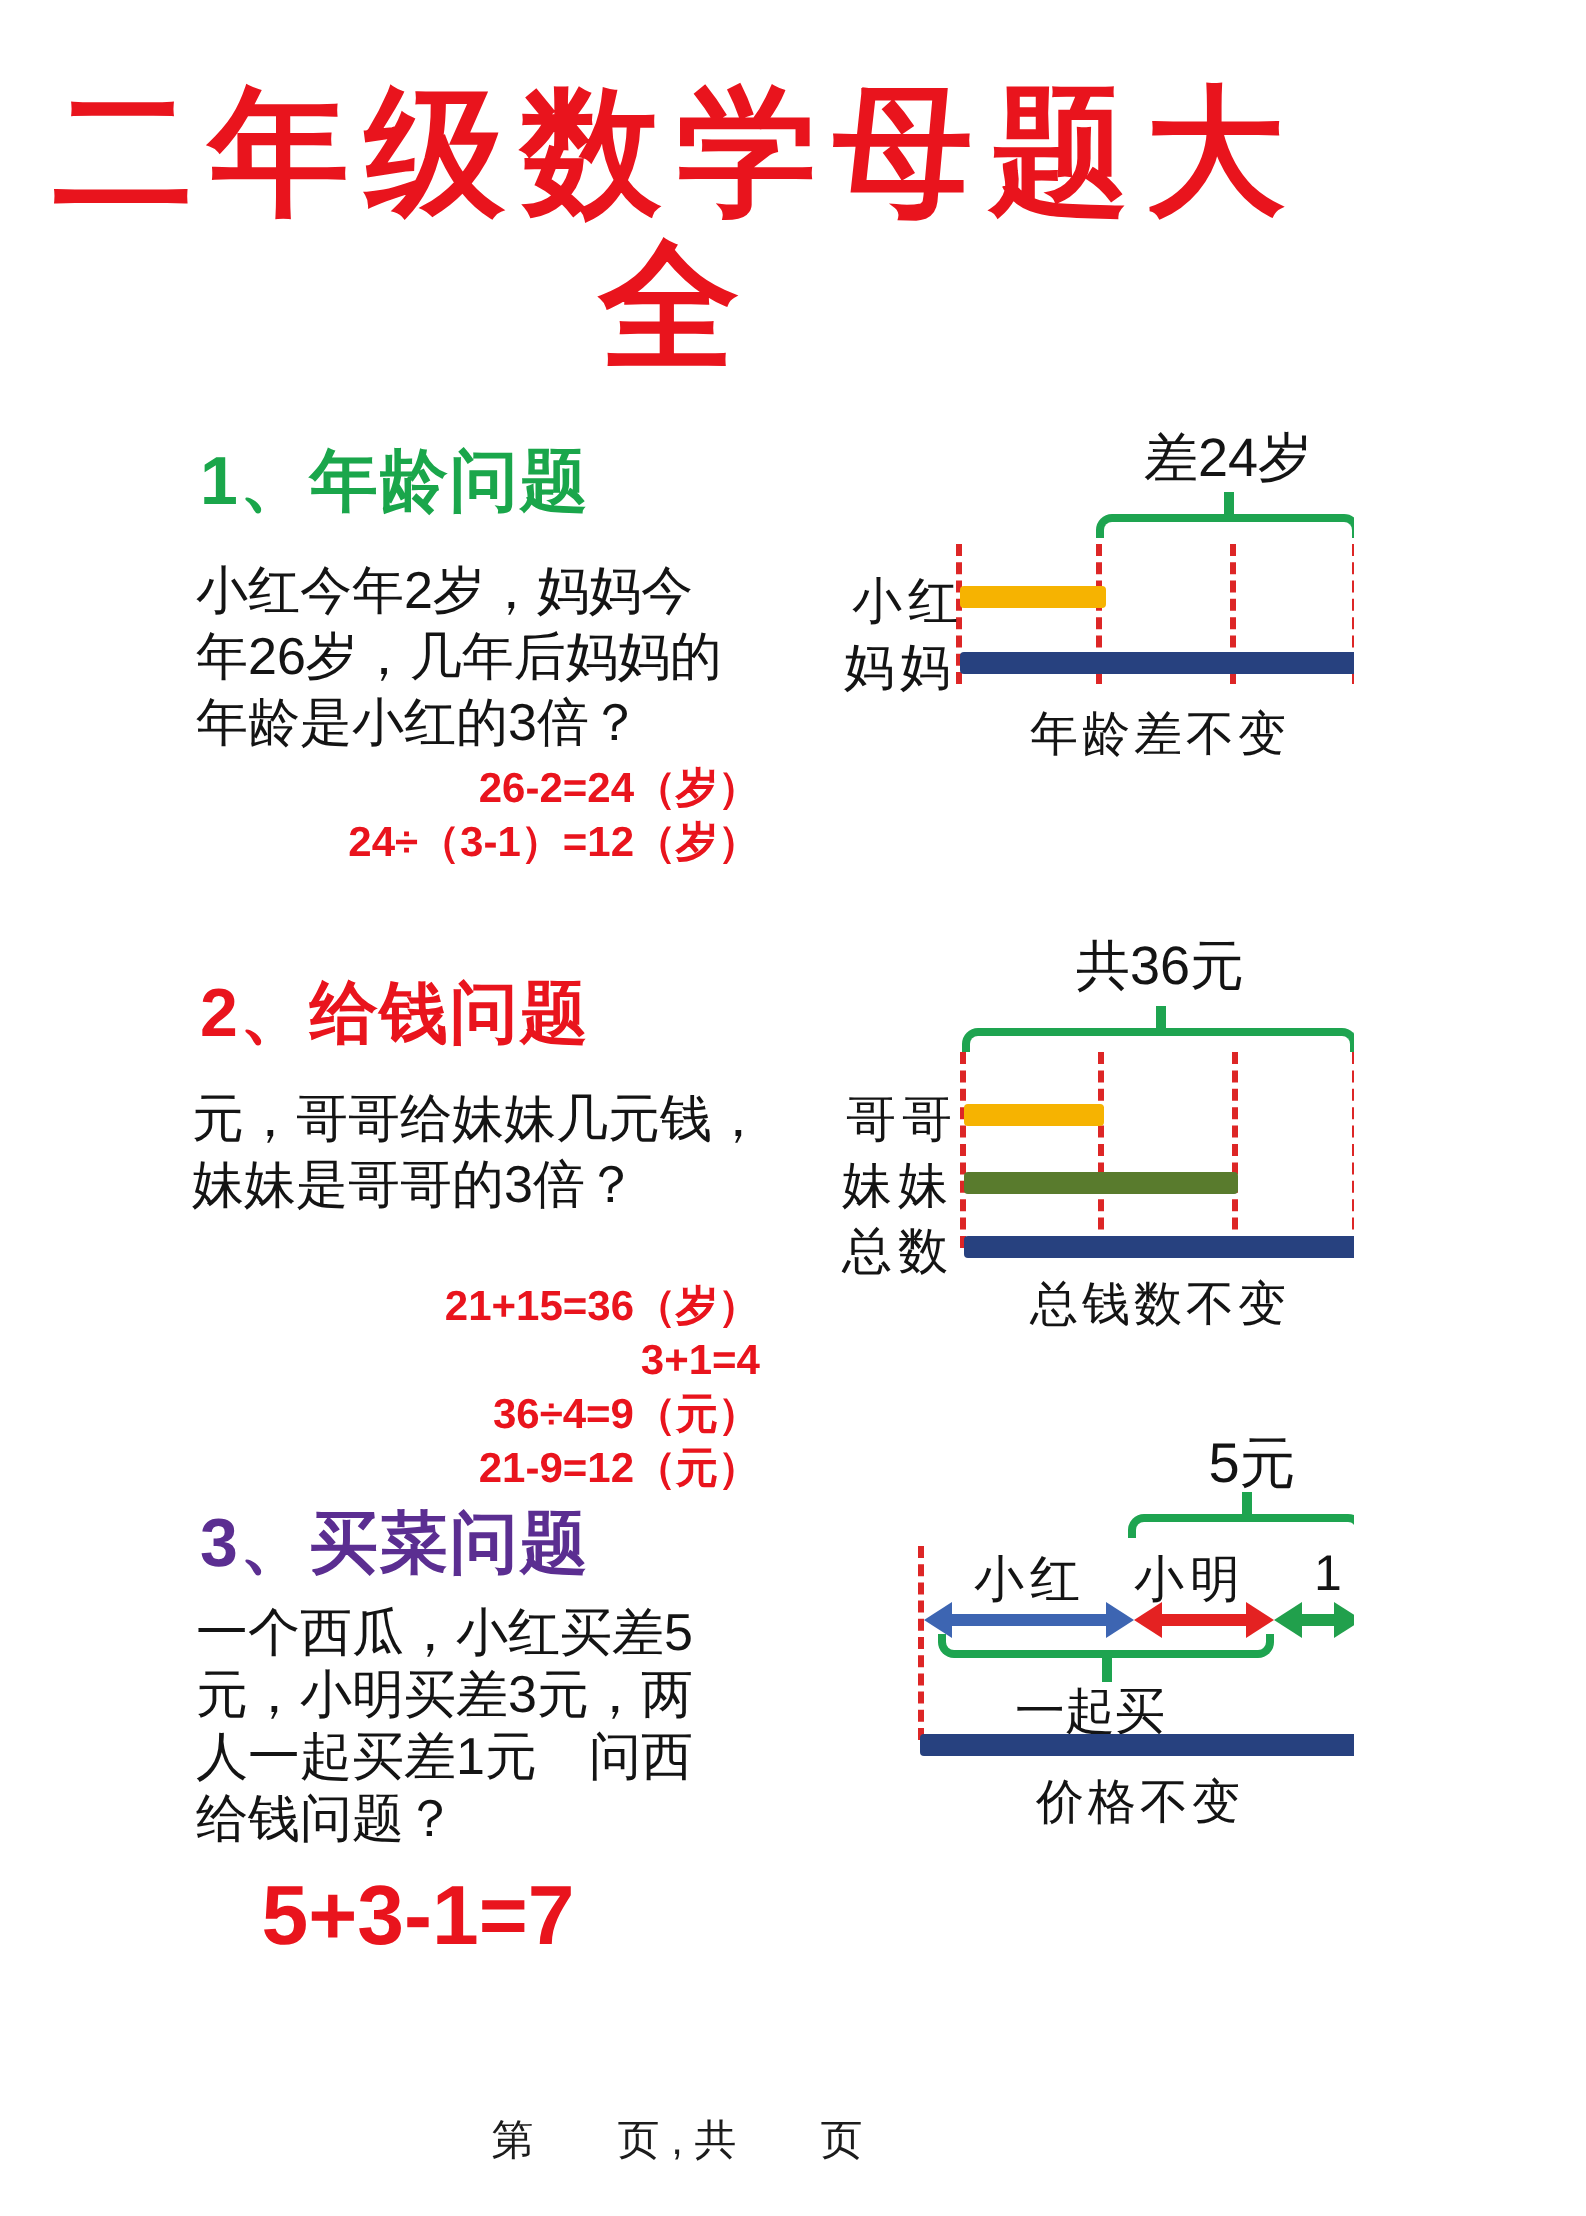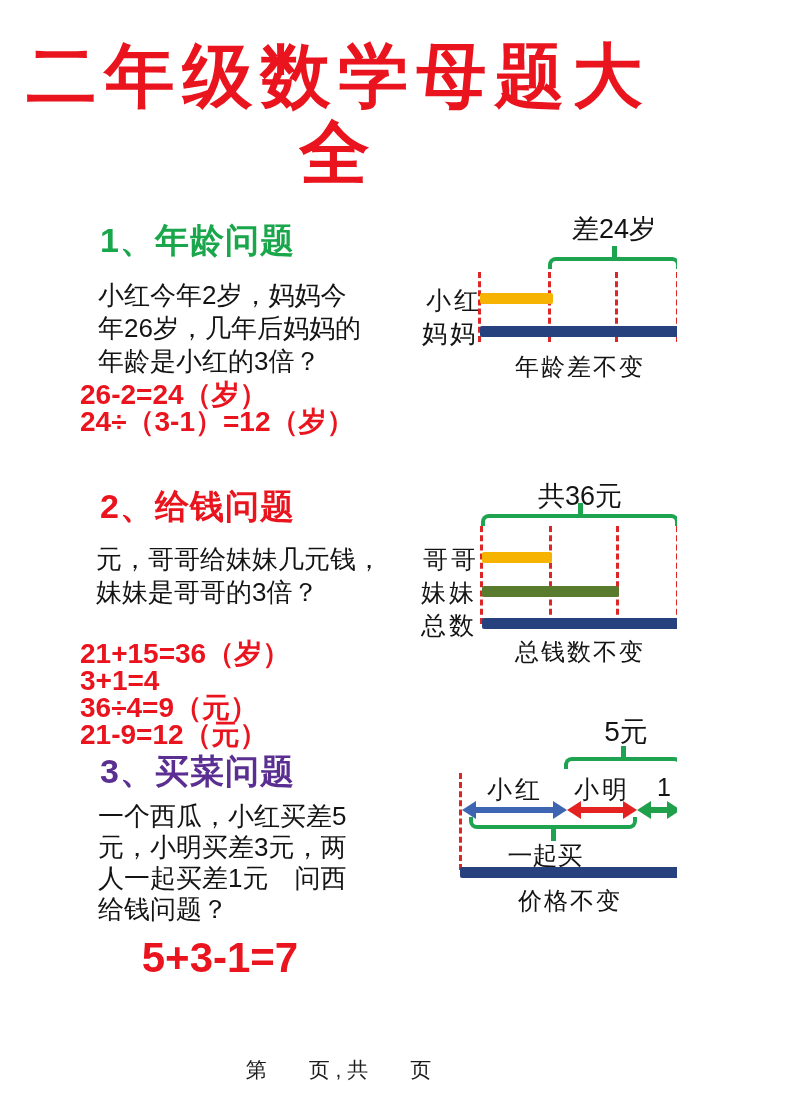--- a/index.html
+++ b/index.html
@@ -12,21 +12,21 @@
          color:var(--red,#e9141d)}
 
   .heading{position:absolute;font-size:34px;font-weight:700;letter-spacing:1px;white-space:nowrap}
   .h-green{color:var(--greenheading,#1aa64b)}
   .h-red{color:var(--red,#e9141d)}
   .h-purple{color:var(--purple,#5b2e91)}
 
   .para{position:absolute;font-size:26px;line-height:33px}
   .para div{white-space:nowrap}
 
-  .eqs{position:absolute;text-align:left;font-size:28px;line-height:27px;
+  .eqs{position:absolute;text-align:right;font-size:21px;line-height:27px;
        font-weight:700;color:var(--red,#e9141d)}
   .eqs div{white-space:nowrap}
   .bigeq{position:absolute;font-size:42px;font-weight:700;text-align:center;
          color:var(--red,#e9141d);white-space:nowrap}
 
   .diagram{position:absolute}
   .dlabel{position:absolute;font-size:27px;text-align:center;white-space:nowrap}
   .rowlabel{position:absolute;font-size:25px;letter-spacing:3px;white-space:nowrap}
   .caption{position:absolute;font-size:24px;text-align:center;letter-spacing:2px;white-space:nowrap}
 
@@ -100,21 +100,21 @@
   </div>
 
   <div class="eqs" style="left:80px;top:640px;width:300px">
     <div>21+15=36（岁）</div>
     <div>3+1=4</div>
     <div>36÷4=9（元）</div>
     <div>21-9=12（元）</div>
   </div>
 
   <div class="diagram" style="left:410px;top:460px;width:290px;height:215px">
-    <div class="dlabel" style="left:100px;top:18px;width:140px">共36元</div>
+    <div class="dlabel" style="left:100px;top:5px;width:140px">共36元</div>
     <div class="bracket-down" style="left:71px;top:54px;width:198px">
       <div class="stem"></div>
     </div>
     <div class="dash" style="left:70px;top:66px;height:98px"></div>
     <div class="dash" style="left:139px;top:66px;height:98px"></div>
     <div class="dash" style="left:206px;top:66px;height:98px"></div>
     <div class="dash" style="left:266px;top:66px;height:98px"></div>
     <div class="rowlabel" style="left:13px;top:83px">哥哥</div>
     <div class="bar bar-yellow" style="left:72px;top:92px;width:70px"></div>
     <div class="rowlabel" style="left:11px;top:116px">妹妹</div>
@@ -126,31 +126,31 @@
 
   <div class="heading h-purple" style="left:100px;top:749px">3、买菜问题</div>
 
   <div class="para" style="left:98px;top:801px;line-height:31px">
     <div>一个西瓜，小红买差5</div>
     <div>元，小明买差3元，两</div>
     <div>人一起买差1元　问西</div>
     <div>给钱问题？</div>
   </div>
 
-  <div class="bigeq" style="left:110px;top:934px;width:220px">5+3-1=7</div>
+  <div class="bigeq" style="left:99px;top:934px;width:220px">5+3-1=7</div>
 
   <div class="diagram" style="left:440px;top:705px;width:260px;height:215px">
     <div class="dlabel" style="left:126px;top:8px;width:120px;font-size:28px">5元</div>
     <div class="bracket-down" style="left:124px;top:52px;width:118px">
       <div class="stem"></div>
     </div>
     <div class="dash" style="left:19px;top:68px;height:97px"></div>
     <div class="dash" style="left:240px;top:66px;height:99px"></div>
     <div class="rowlabel" style="left:40px;top:68px;width:70px;text-align:center">小红</div>
-    <div class="rowlabel" style="left:127px;top:68px;width:70px;text-align:center">小明</div>
+    <div class="rowlabel" style="left:127px;top:68px;width:70px;text-align:left">小明</div>
     <div class="rowlabel" style="left:212px;top:68px;width:24px;text-align:center;letter-spacing:0">1</div>
     <div class="darrow" style="left:22px;top:96px;width:105px;--c:var(--arrowblue,#3d65b2)">
       <div class="shaft"></div>
     </div>
     <div class="darrow" style="left:127px;top:96px;width:70px;--c:var(--arrowred,#e42222)">
       <div class="shaft"></div>
     </div>
     <div class="darrow" style="left:197px;top:96px;width:44px;--c:var(--arrowgreen,#21a04c)">
       <div class="shaft"></div>
     </div>

